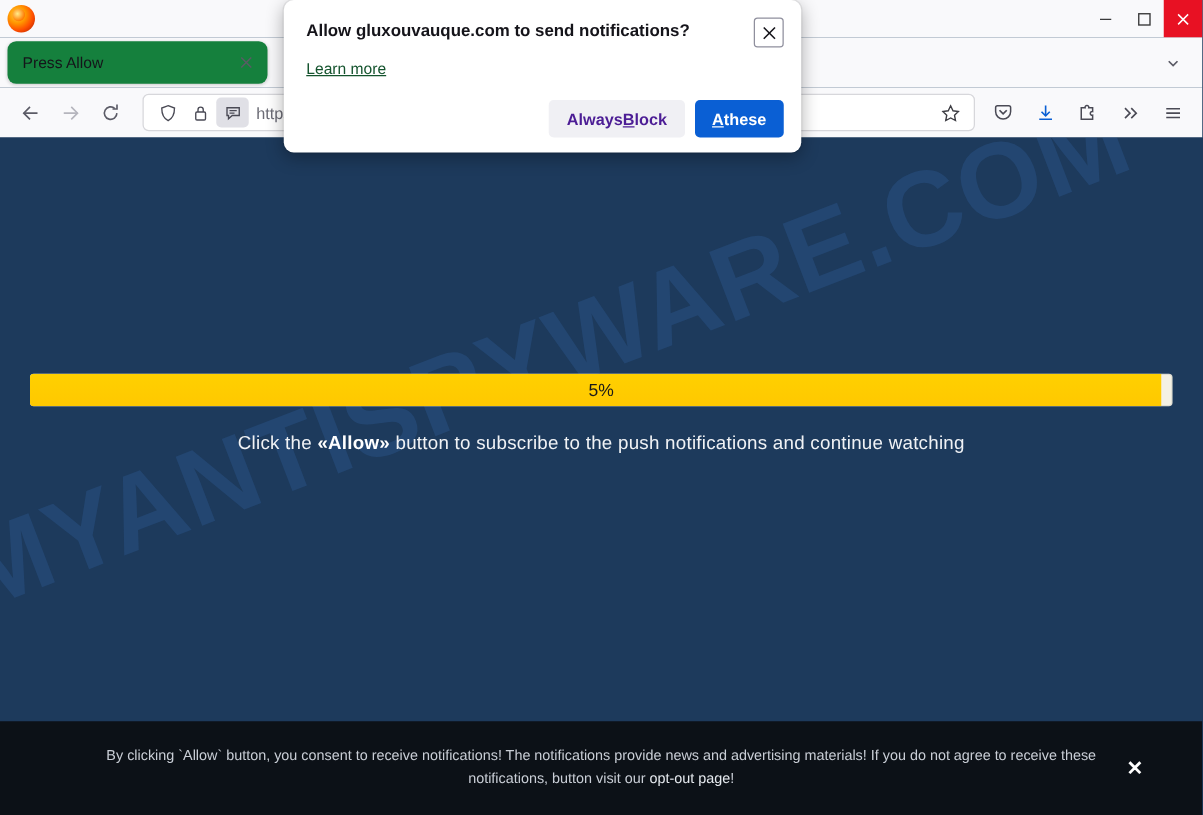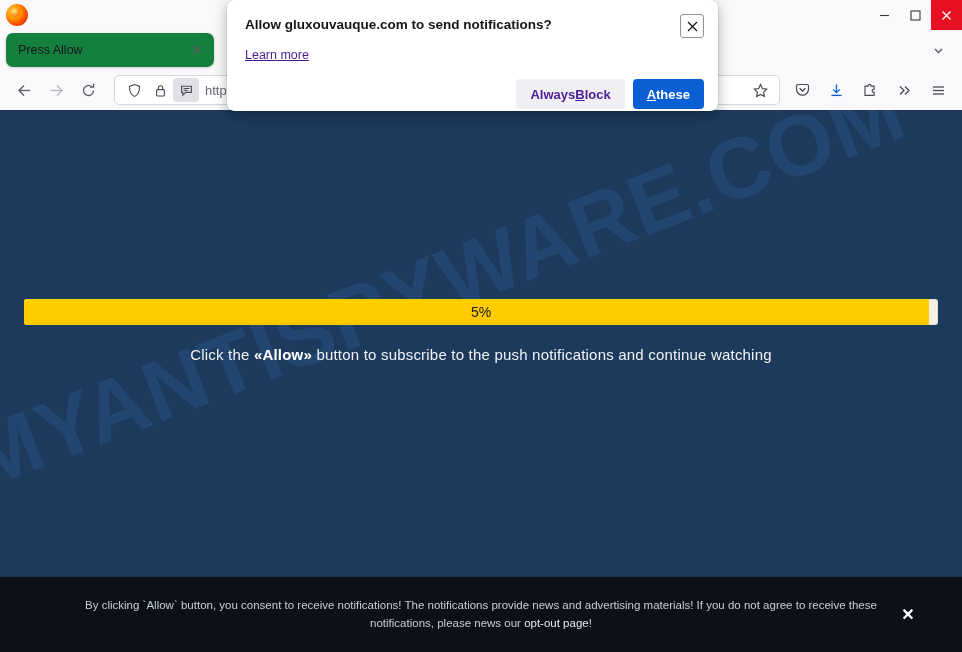--- a/index.html
+++ b/index.html
@@ -91,29 +91,29 @@
     background: #0c1117; display:flex; align-items:center; justify-content:center; padding: 0 40px;
   }
   .banner-text { font-size: 11.5px; color: #c9ced6; line-height: 1.55; text-align:center; max-width: 840px; }
   .banner-text a { color: #e6eaef; text-decoration: none; margin-top: 24px; }
   .banner-close { position:absolute; right: 44px; top: 50%; transform: translateY(-50%);
     color:#ffffff; font-size: 16px; font-weight: 700; width:20px; height:20px;
     display:flex; align-items:center; justify-content:center; }
 
   
   .doorhanger {
-    position: absolute; left: 227px; top: 0px; width: 491px; background: #ffffff;
+    position: absolute; left: 227px; top: 0px; width: 414px; background: #ffffff;
     border-radius: 8px; box-shadow: 0 4px 14px rgba(0,0,0,.30), 0 0 0 1px rgba(0,0,0,.06);
-    padding: 14px 14px 2px 18px; z-index: 20;
+    padding: 14px 14px 12px 18px; z-index: 20;
   }
   .dh-head { display:flex; align-items:flex-start; }
   .dh-title { font-size: 13.5px; font-weight: 700; color: #15141a; flex:1 1 auto; padding-top:3px; }
   .dh-x { width: 24px; height: 24px; border: 1px solid #8f8f9d; border-radius: 3px;
     display:flex; align-items:center; justify-content:center; color:#15141a; flex:0 0 auto; }
-  .dh-link { margin-top: 10px; font-size: 12.5px; color: #4c1d95; text-decoration: underline; display:inline-block; }
+  .dh-link { margin-top: 10px; font-size: 12.5px; color: #14532d; text-decoration: underline; display:inline-block; }
   .dh-actions { display:flex; justify-content:flex-end; gap: 8px; margin-top: 16px; }
   .dh-btn { height: 30px; border-radius: 4px; font-size: 13px; font-weight: 700; display:flex;
     align-items:center; justify-content:center; padding: 0 14px; }
   .dh-btn.secondary { background: #f0f0f4; color: #4c1d95; }
   .dh-btn.primary { background: #0a5fd4; color: #ffffff; }
   .dh-btn u { text-decoration: underline; }
 </style>
 </head>
 <body>
 
@@ -260,21 +260,21 @@
       <div class="progress-label">5%</div>
     </div>
 
     <div class="cta">
       <span>Click the </span><b>«Allow»</b><span> button to subscribe to the push notifications and continue watching</span>
     </div>
 
     <div class="banner">
       <div class="banner-text">
         <span>By clicking `Allow` button, you consent to receive notifications! The notifications provide news and advertising materials! If you do not agree to receive these</span>
-        <span>notifications, please news our </span><a href="#">opt-out page</a><span>!</span>
+        <span>notifications, button visit our </span><a href="#">opt-out page</a><span>!</span>
       </div>
       <div class="banner-close">✕</div>
     </div>
   </div>
 
   <div class="doorhanger" id="doorhanger">
     <div class="dh-head">
       <div class="dh-title">Allow gluxouvauque.com to send notifications?</div>
       <div class="dh-x">
         <svg width="13" height="13" viewBox="0 0 13 13">

